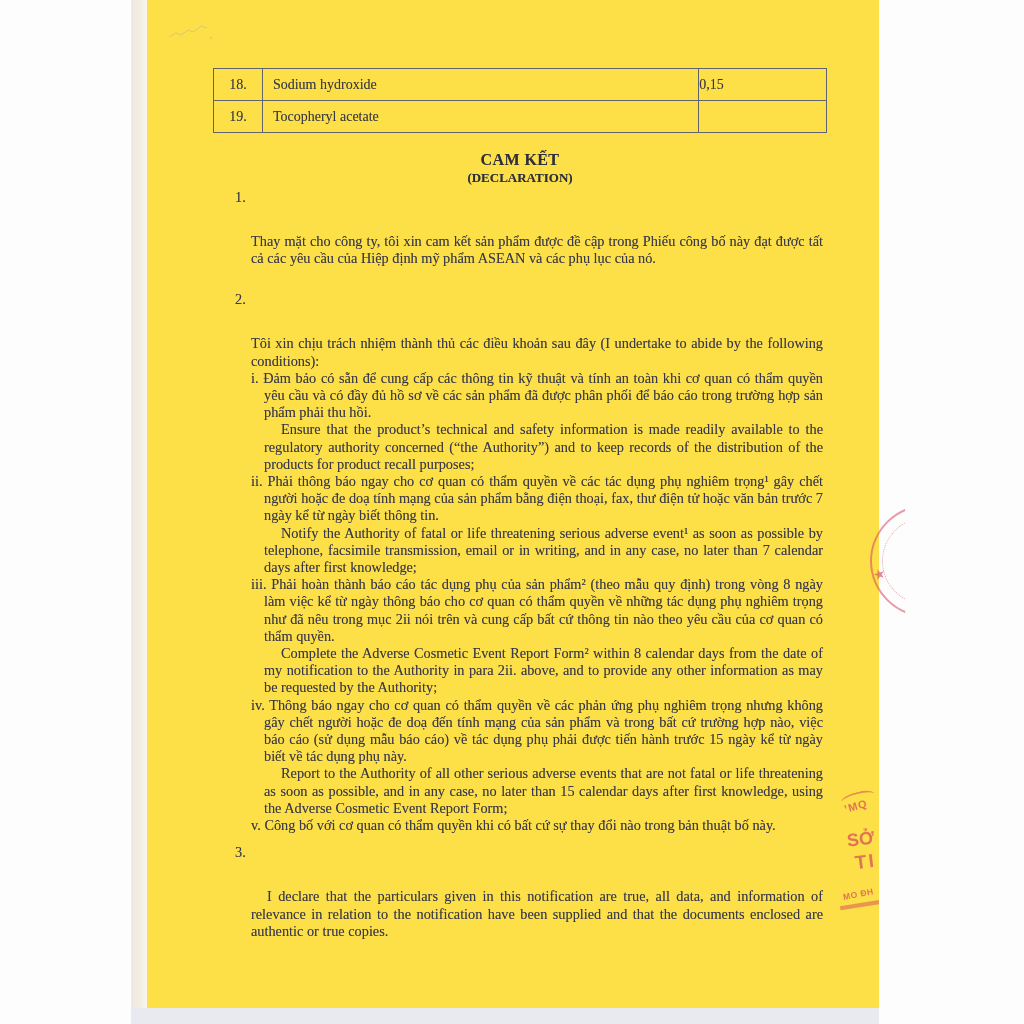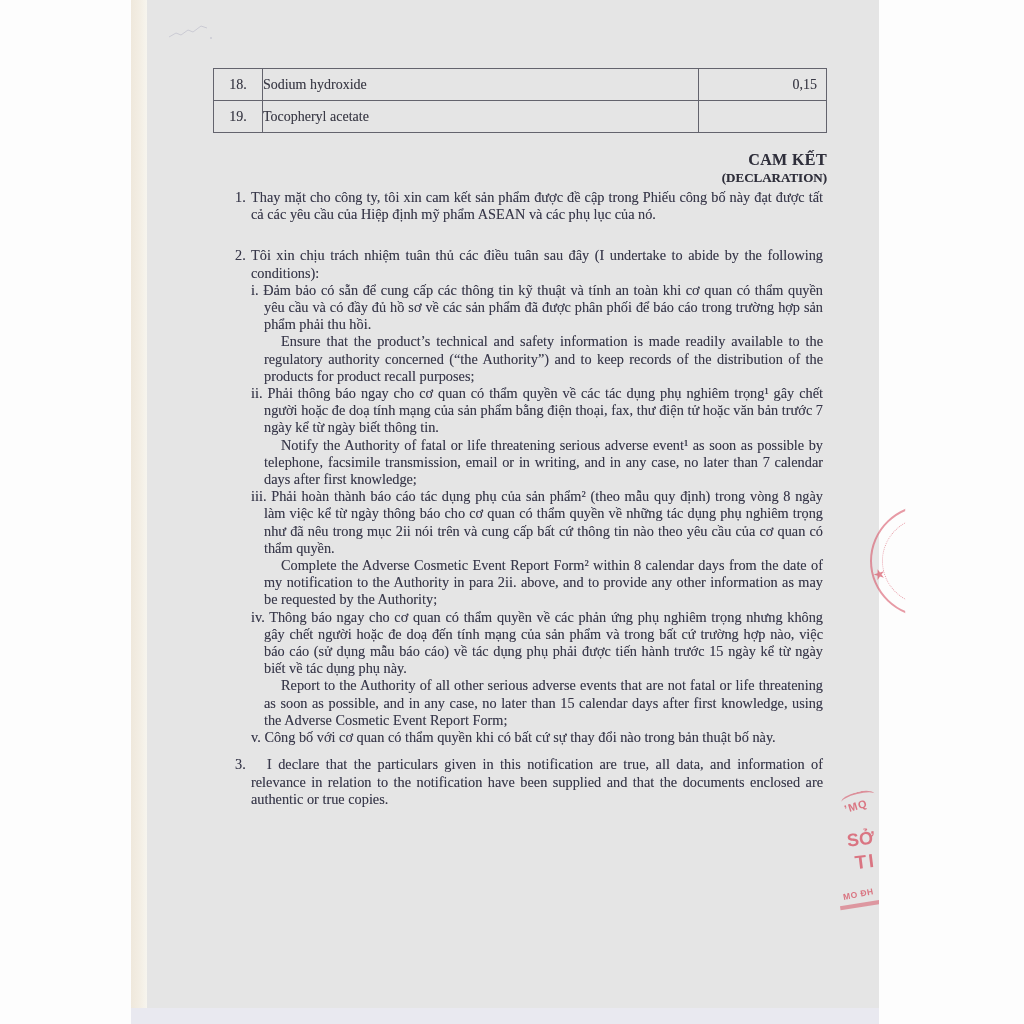--- a/index.html
+++ b/index.html
@@ -2,21 +2,21 @@
 <html lang="vi"><head>
 <meta charset="utf-8">
 <style>
   * { margin:0; padding:0; box-sizing:border-box; }
   body { width:1024px; height:1024px; background:#ffffff; font-family:"Liberation Serif","DejaVu Serif",serif; }
   .scan { position:relative; width:1024px; height:1024px; background:#fdfdfd; overflow:hidden; }
 
   
   .page {
     position:absolute; left:131px; top:0; width:748px; height:1024px;
-    background:#e5e5e5; overflow:hidden;
+    background:#fde047; overflow:hidden;
   }
   .page-edge {
     position:absolute; left:0; top:0; bottom:0; width:16px;
     background:linear-gradient(90deg,#efe8dc 0%,#f3eee4 55%,#f7f5ee 100%);
   }
   .page-bottom-band {
     position:absolute; left:0; bottom:0; width:100%; height:16px;
     background:#e9e9f0;
   }
 
@@ -27,40 +27,40 @@
   .ing-table {
     position:absolute; left:82px; top:68px; width:614px;
     border-collapse:collapse; color:#3a3a46; font-size:14px;
   }
   .ing-table td {
     border:1.3px solid #63636d; height:32px; vertical-align:middle;
     text-shadow:0 0 .5px rgba(58,58,70,.4);
   }
   .ing-table { border:1.6px solid #5c5c66; }
   .col-no   { width:49px;  text-align:center; }
-  .col-name { width:437px; }
-  .col-val  { width:128px; text-align:right; padding-right:9px; }
+  .col-name { width:437px; padding-left:10px; }
+  .col-val  { width:128px; padding-right:9px; }
 
   
-  .heading { position:absolute; left:82px; top:151px; width:614px; text-align:right; color:#2f2f3b; }
+  .heading { position:absolute; left:82px; top:151px; width:614px; text-align:center; color:#2f2f3b; }
   .title    { font-size:16px; font-weight:bold; letter-spacing:.4px; text-shadow:0 0 .5px rgba(47,47,59,.45); }
   .subtitle { font-size:13px; font-weight:bold; margin-top:1px; text-shadow:0 0 .5px rgba(47,47,59,.45); }
 
   
   .content {
     position:absolute; left:104px; top:189px; width:588px;
     font-size:14.3px; line-height:17.2px; color:#38384a;
     text-align:justify; text-shadow:0 0 .55px rgba(56,56,74,.42);
   }
   .item { display:flex; }
   .item + .item { margin-top:0; }
   .item-1 { margin-bottom:24px; }
   .item-2 { margin-bottom:10px; }
   .num { flex:none; width:16px; }
-  .ibody { flex:1; min-width:0; }
+  .ibody { flex:1; min-width:0;margin-top:44px; }
   p.vn, p.intro { text-align:justify; }
   p.en { text-align:justify; text-indent:16px; }
   .sub { padding-left:13px; }
   .sub .vnline { text-indent:-13px; }
   .sub .en { text-indent:17px; }
 
   
   .stamp-circle-wrap {
     position:absolute; left:866px; top:502px; width:140px; height:122px;
     clip-path:inset(0 72% 0 0); pointer-events:none;
@@ -129,21 +129,21 @@
       <div class="item item-1">
         <span class="num">1.</span>
         <div class="ibody">
           <p class="vn">Thay mặt cho công ty, tôi xin cam kết sản phẩm được đề cập trong Phiếu công bố này đạt được tất cả các yêu cầu của Hiệp định mỹ phẩm ASEAN và các phụ lục của nó.</p>
         </div>
       </div>
 
       <div class="item item-2">
         <span class="num">2.</span>
         <div class="ibody">
-          <p class="intro">Tôi xin chịu trách nhiệm tuân thủ các điều tuân sau đây (I undertake to abide by the following conditions):</p>
+          <p class="intro">Tôi xin chịu trách nhiệm thành thủ các điều khoản sau đây (I undertake to abide by the following conditions):</p>
 
           <div class="sub">
             <p class="vn vnline"><span>i.</span> <span>Đảm bảo có sẵn để cung cấp các thông tin kỹ thuật và tính an toàn khi cơ quan có thẩm quyền yêu cầu và có đầy đủ hồ sơ về các sản phẩm đã được phân phối để báo cáo trong trường hợp sản phẩm phải thu hồi.</span></p>
             <p class="en">Ensure that the product’s technical and safety information is made readily available to the regulatory authority concerned (“the Authority”) and to keep records of the distribution of the products for product recall purposes;</p>
           </div>
 
           <div class="sub">
             <p class="vn vnline"><span>ii.</span> <span>Phải thông báo ngay cho cơ quan có thẩm quyền về các tác dụng phụ nghiêm trọng¹ gây chết người hoặc đe doạ tính mạng của sản phẩm bằng điện thoại, fax, thư điện tử hoặc văn bản trước 7 ngày kể từ ngày biết thông tin.</span></p>
             <p class="en">Notify the Authority of fatal or life threatening serious adverse event¹ as soon as possible by telephone, facsimile transmission, email or in writing, and in any case, no later than 7 calendar days after first knowledge;</p>
           </div>

